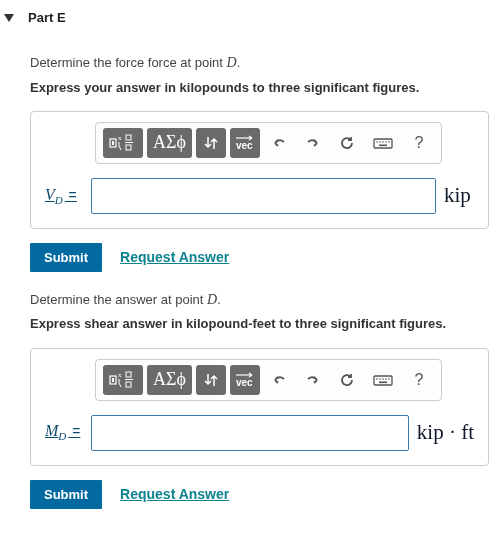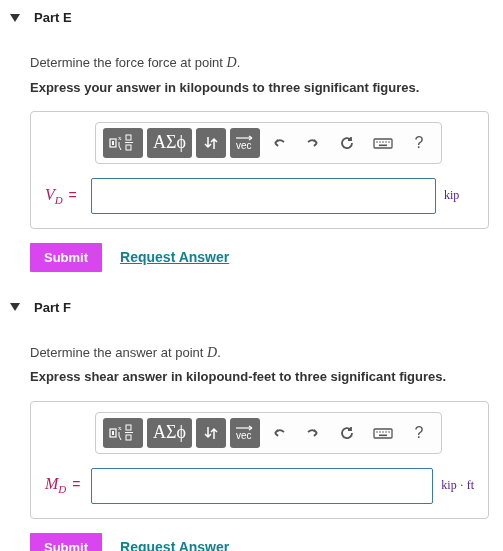--- a/index.html
+++ b/index.html
@@ -1,40 +1,40 @@
 <!DOCTYPE html>
 <html><head>
 <meta charset="utf-8">
 <style>
 * { box-sizing: border-box; margin: 0; padding: 0; }
 body { font-family: Arial, Helvetica, sans-serif; font-size: 13px; color: #333; background: #fff; width: 503px; }
 .part { margin-bottom: 18px; }
-.part-header { display: flex; align-items: center; padding: 10px 8px 12px 10px; cursor: pointer; }
+.part-header { display: flex; align-items: center; padding: 10px 8px 12px 4px; cursor: pointer; }
 .triangle { width: 0; height: 0; border-left: 5px solid transparent; border-right: 5px solid transparent; border-top: 8px solid #333; margin-right: 14px; }
 .part-title { font-weight: bold; font-size: 13px; color: #222; }
 .part-body { padding: 0 14px 0 30px; }
 .prompt { color: #444; font-size: 13px; margin: 16px 0 6px 0; line-height: 1.4; }
 .prompt-italic { font-style: italic; font-family: 'Times New Roman', serif; font-size: 14px; }
 .express { color: #333; font-weight: bold; font-size: 13px; margin-bottom: 14px; line-height: 1.4; }
 .answer-box { border: 1px solid #ccc; border-radius: 4px; padding: 10px 14px 14px 14px; margin-bottom: 14px; background: #fff; }
 .toolbar-wrap { display: flex; justify-content: flex-start; margin-bottom: 14px; padding-left: 50px; }
 .toolbar { border: 1px solid #ccc; border-radius: 4px; padding: 5px 7px; display: flex; align-items: center; gap: 4px; background: #fdfdfd; }
 .tbtn { display: inline-flex; align-items: center; justify-content: center; height: 30px; min-width: 30px; padding: 0 6px; border-radius: 3px; font-size: 14px; cursor: pointer; border: none; }
 .tbtn.dark { background: #6a6a6a; color: #fff; }
 .tbtn.dark.greek { font-family: 'Times New Roman', serif; font-size: 18px; }
-.tbtn.dark.vec { font-size: 11px; padding: 0 0; }
+.tbtn.dark.vec { font-size: 11px; padding: 0 0; font-weight: bold; }
 .tbtn.light { background: transparent; color: #555; }
 .answer-row { display: flex; align-items: center; gap: 8px; }
-.var-label { font-family: 'Times New Roman', serif; font-style: italic; font-size: 16px; color: #be185d; min-width: 38px; }
+.var-label { font-family: 'Times New Roman', serif; font-style: italic; font-size: 16px; color: #0c4a6e; min-width: 38px; text-decoration: underline; }
 .var-label sub { font-size: 11px; font-style: italic; }
 .eq { font-family: Arial; font-style: normal; font-size: 14px; margin-left: 2px; }
 .answer-input { flex: 1; height: 36px; border: 1px solid #3a7aa8; border-radius: 2px; padding: 4px 8px; font-size: 14px; outline: none; max-width: 350px; }
-.unit { font-family: 'Times New Roman', serif; font-size: 12px; color: #4c1d95; min-width: 30px; }
+.unit { font-family: 'Times New Roman', serif; font-size: 21px; color: #0f172a; min-width: 30px; }
 .actions { display: flex; align-items: center; gap: 18px; margin-top: 2px; }
-.submit-btn { background: #d946ef; color: #fff; border: none; padding: 7px 14px; font-size: 13px; font-weight: bold; cursor: pointer; border-radius: 1px; }
+.submit-btn { background: #0369a1; color: #fff; border: none; padding: 7px 14px; font-size: 13px; font-weight: bold; cursor: pointer; border-radius: 1px; }
 .request-link { color: #0d8390; font-size: 14px; font-weight: bold; text-decoration: underline; cursor: pointer; }
 svg { display: block; }
 </style>
 </head>
 <body>
 
 <div class="part">
   <div class="part-header">
     <div class="triangle"></div>
     <div class="part-title">Part E</div>
@@ -109,24 +109,20 @@
       </div>
     </div>
     <div class="actions">
       <button class="submit-btn">Submit</button>
       <a class="request-link">Request Answer</a>
     </div>
   </div>
 </div>
 
 <div class="part">
-  <div class="part-header">
-    <div class="triangle"></div>
-    <div class="part-title">Part F</div>
-  </div>
   <div class="part-body">
     <div class="prompt">
       <span>Determine the answer at point </span><span class="prompt-italic">D</span><span>.</span>
     </div>
     <div class="express">Express shear answer in kilopound-feet to three significant figures.</div>
     <div class="answer-box">
       <div class="toolbar-wrap">
         <div class="toolbar">
           <button class="tbtn dark">
             <svg width="28" height="18" viewBox="0 0 28 18">

